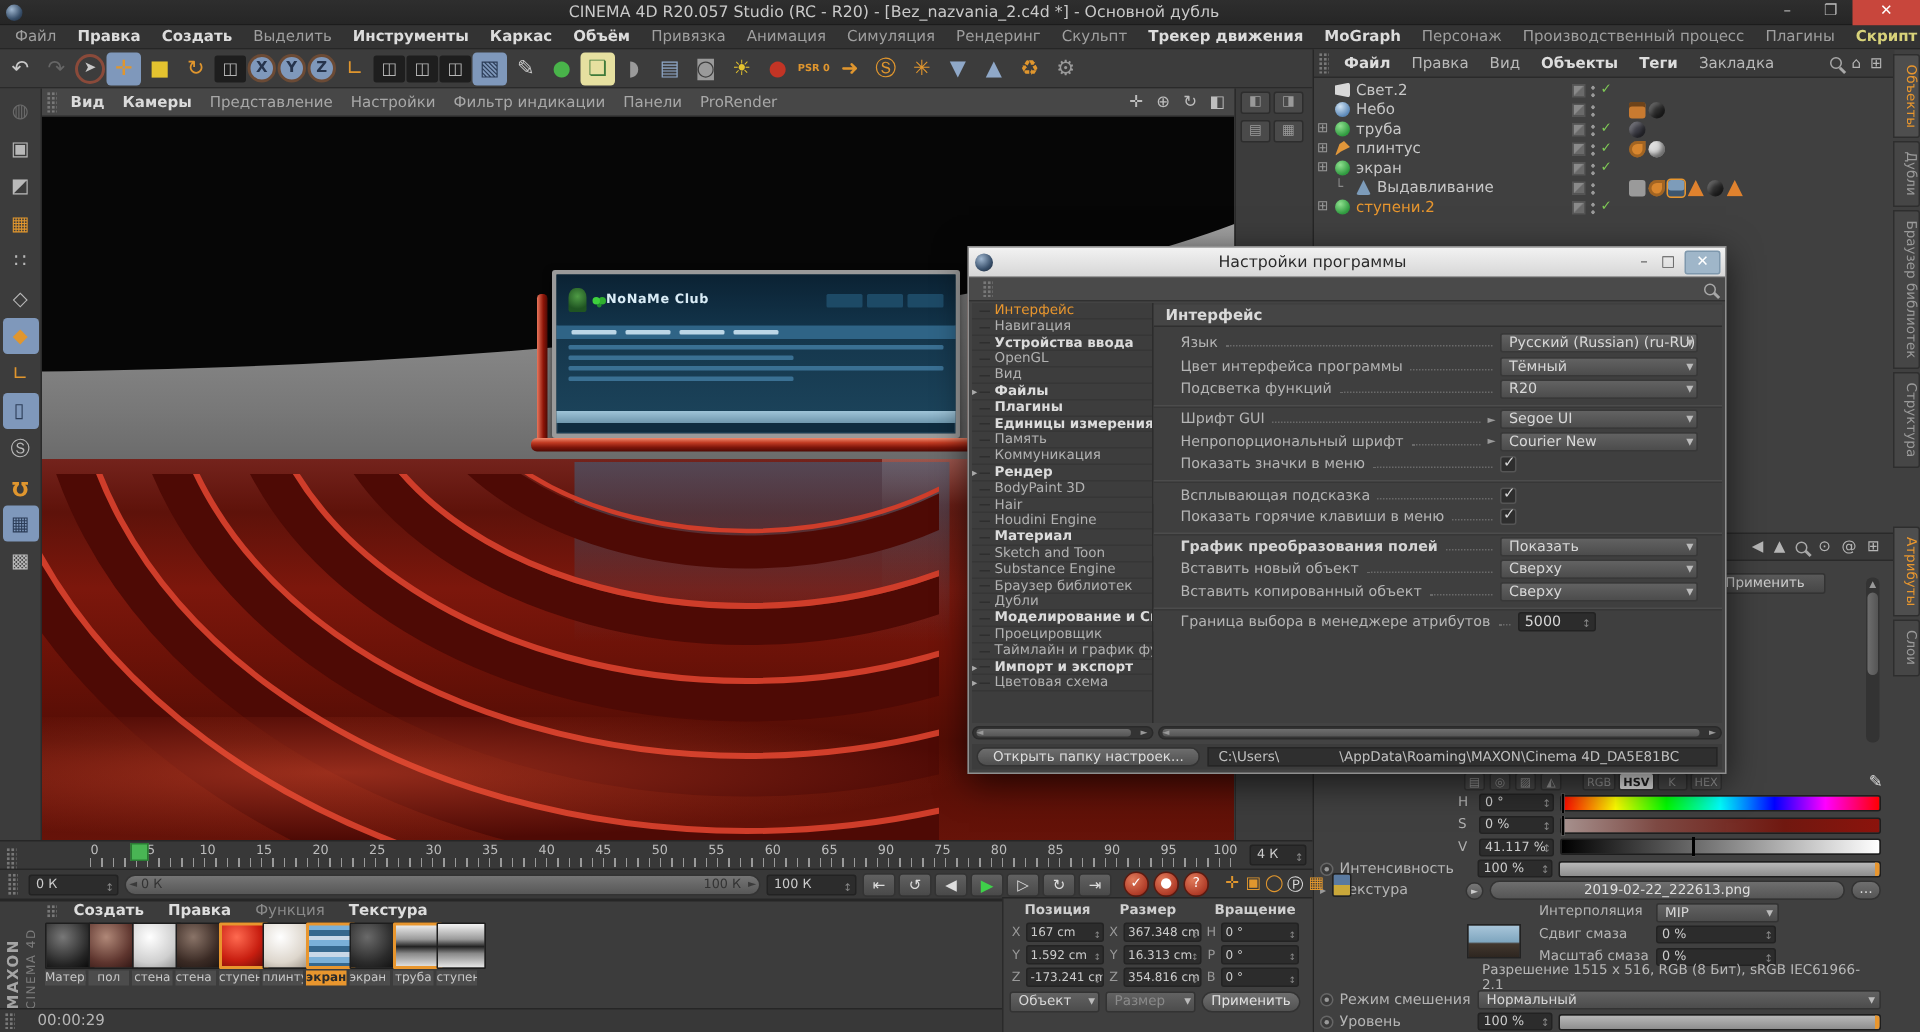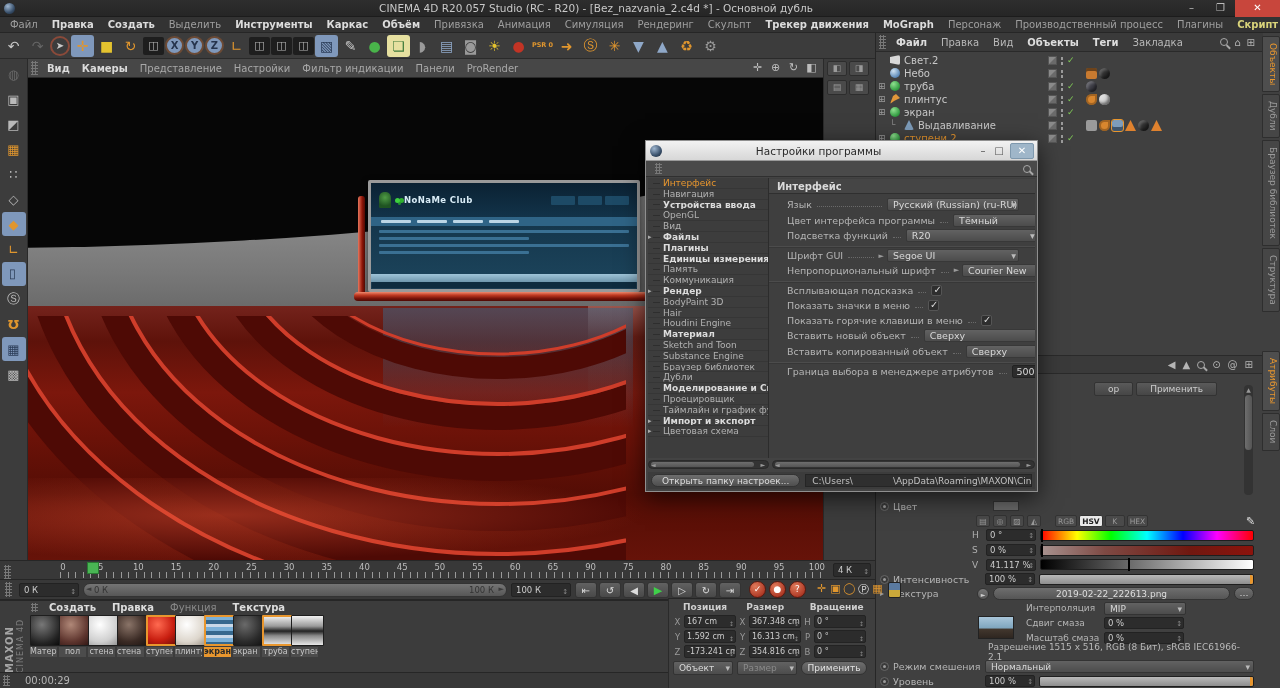--- a/index.html
+++ b/index.html
@@ -278,21 +278,21 @@
   .cdd.dim{ color:#8a8a8a;}
   .cbtn{ width:66px; height:14px; background:linear-gradient(#6e6e6e,#525252); border:1px solid #333; border-radius:7px;
          color:#e2e2e2; font-size:9px; text-align:center; line-height:13px;}
 
   
   .statusbar{ position:absolute; left:0; top:672px; width:668px; height:16px; background:#383838;
               border-top:1px solid #262626; display:flex; align-items:center; color:#b5b5b5;}
   .statusbar .time{ margin-left:12px;}
 
   
-  .dialog{ position:absolute; left:645px; top:140px; width:393px; height:352px; background:#434343;
+  .dialog{ position:absolute; left:645px; top:164px; width:506px; height:352px; background:#434343;
            border:1px solid #8f8f8f; box-shadow:0 6px 22px rgba(0,0,0,.65); z-index:20;}
   .dlg-title{ height:20px; background:linear-gradient(#f2f2f2,#d7d7d7); display:flex; align-items:center; border-bottom:1px solid #9a9a9a;}
   .dlg-ico{ width:12px; height:12px; border-radius:50%; margin-left:4px;
             background:radial-gradient(circle at 35% 30%, #9fb6cf, #39506b 60%, #16202e); flex:0 0 12px;}
   .dlg-title-text{ flex:1; text-align:center; color:#2a2a2a; font-size:10.5px;}
   .dlg-btn{ width:16px; text-align:center; color:#555; font-size:10px;}
   .dlg-btn.close{ width:24px; height:16px; background:#9fb6c9; border:1px solid #7e98ad; border-radius:2px;
                   color:#fff; line-height:14px; margin:0 3px;}
   .dlg-search{ height:16px; background:#4a4a4a; border-bottom:1px solid #303030; display:flex; align-items:center; padding:0 6px;}
   .dlg-search .mag{ margin-left:auto;}
@@ -1077,53 +1077,62 @@
             <div class="prow dd2 arrow">
               <span class="plabel">Непропорциональный шрифт</span>
               <span class="leader"></span>
               <span class="arrmk">►</span>
               <span class="pval">
                 <span class="ddbox">Courier New</span>
 
               </span>
             </div>
 
+            <div class="prow check checked">
+              <span class="plabel">Показать значки в меню</span>
+              <span class="leader"></span>
+
+              <span class="pval">
+
+                <span class="chk"></span>
+
+              </span>
+            </div>
+
             <div class="prow check checked sep">
               <span class="plabel">Всплывающая подсказка</span>
               <span class="leader"></span>
 
               <span class="pval">
 
                 <span class="chk"></span>
 
               </span>
             </div>
 
             <div class="prow check checked">
-              <span class="plabel">Показать значки в меню</span>
+              <span class="plabel">Показать горячие клавиши в меню</span>
               <span class="leader"></span>
 
               <span class="pval">
 
                 <span class="chk"></span>
 
               </span>
             </div>
 
-            <div class="prow check checked">
-              <span class="plabel">Показать горячие клавиши в меню</span>
+            <div class="prow dd2 sep boldlabel">
+              <span class="plabel">График преобразования полей</span>
               <span class="leader"></span>
 
               <span class="pval">
-
-                <span class="chk"></span>
+                <span class="ddbox">Показать</span>
 
               </span>
             </div>
-
 
 
             <div class="prow dd2">
               <span class="plabel">Вставить новый объект</span>
               <span class="leader"></span>
 
               <span class="pval">
                 <span class="ddbox">Сверху</span>
 
               </span>

